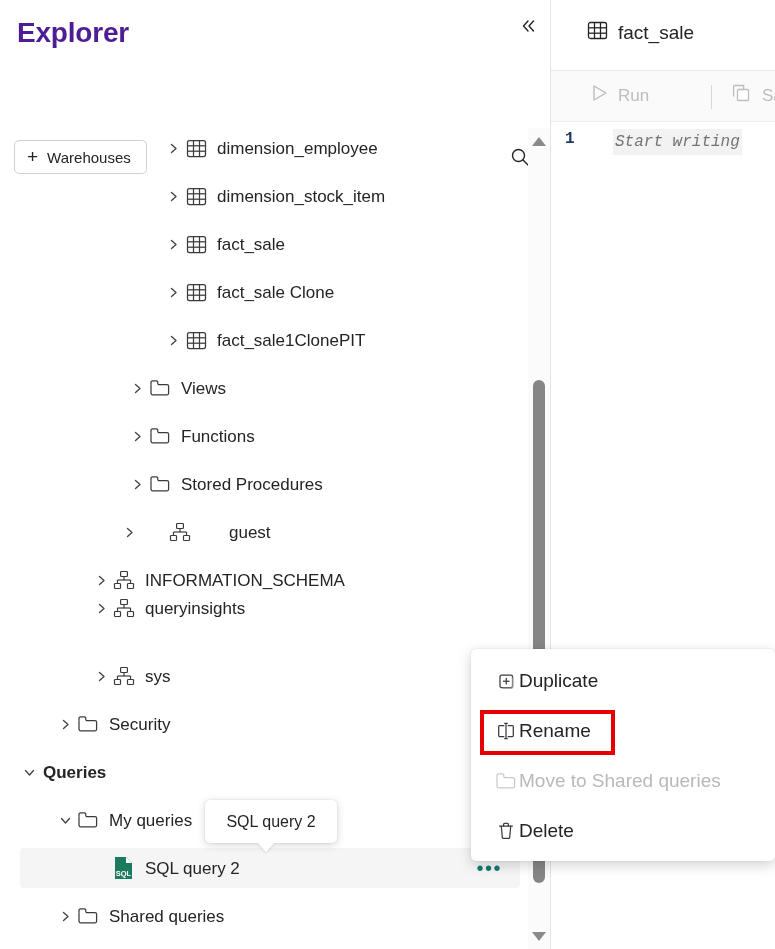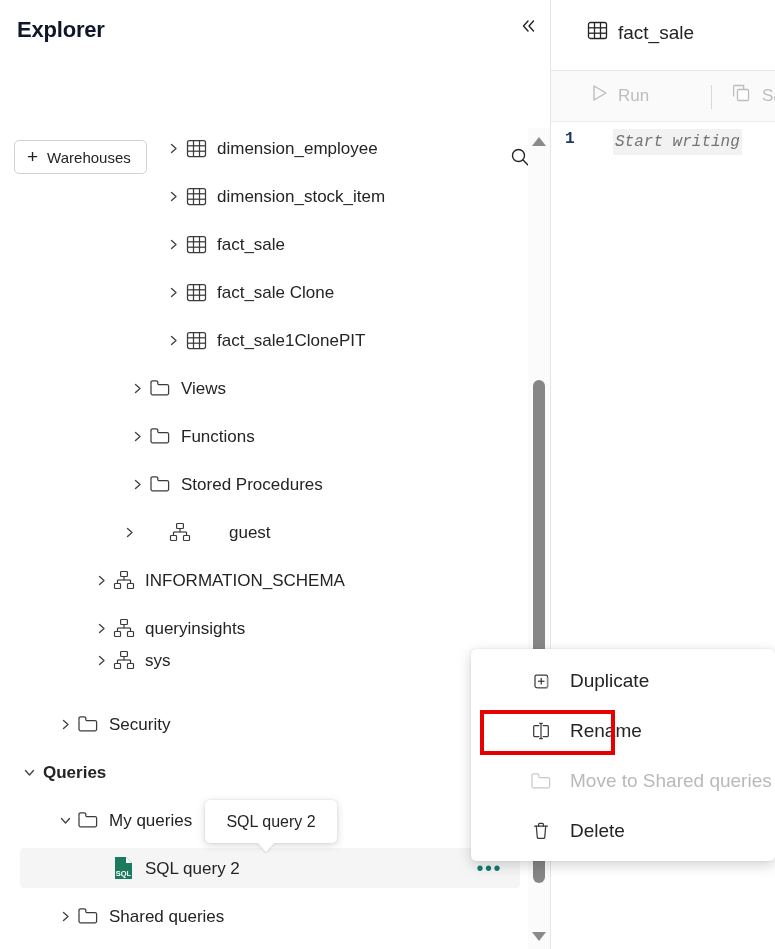--- a/index.html
+++ b/index.html
@@ -5,21 +5,21 @@
   html,body{margin:0;padding:0;}
   body{
     width:775px;height:949px;overflow:hidden;position:relative;
     background:#ffffff;
     font-family:"Liberation Sans","DejaVu Sans",sans-serif;
     color:#242424;
     -webkit-font-smoothing:antialiased;
   }
   .explorer-pane{position:absolute;left:0;top:0;width:550px;height:949px;background:#fff;overflow:hidden;}
   .pane-header{position:absolute;left:0;top:0;width:550px;height:62px;}
-  .pane-title{position:absolute;left:17px;top:17px;font-size:22px;font-weight:bold;color:#0f172a;letter-spacing:-0.2px;}
+  .pane-title{position:absolute;left:17px;top:17px;font-size:28px;font-weight:bold;color:#4c1d95;letter-spacing:-0.2px;}
   .collapse-btn{position:absolute;left:512px;top:10px;width:32px;height:32px;display:flex;align-items:center;justify-content:center;cursor:pointer;}
   .cmdbar{position:absolute;left:0;top:62px;width:550px;height:66px;}
   .warehouses-btn{
     position:absolute;left:14px;top:78px;height:34px;box-sizing:border-box;
     display:flex;align-items:center;gap:9px;padding:0 15px 0 12px;
     border:1px solid #d1d1d1;border-radius:5px;background:#fff;
     font-size:15px;color:#242424;cursor:pointer;
   }
   .plus-glyph{font-size:19px;line-height:1;font-weight:400;color:#242424;margin-top:-1px;}
   .search-btn{position:absolute;left:503px;top:78px;width:34px;height:34px;display:flex;align-items:center;justify-content:center;cursor:pointer;}
@@ -79,22 +79,22 @@
   }
 
   
   .ctx-menu{
     position:absolute;left:471px;top:649px;width:304px;height:212px;
     background:#fff;border-radius:5px;
     box-shadow:0 4px 14px rgba(0,0,0,0.18),0 0 2px rgba(0,0,0,0.12);
     z-index:50;padding-top:7px;box-sizing:border-box;
   }
   .ctx-item{
-    position:relative;height:50px;display:flex;align-items:center;gap:16px;
-    padding-left:22px;font-size:19px;color:#242424;cursor:pointer;margin-left:35px;
+    position:relative;height:50px;display:flex;align-items:center;gap:0;
+    padding-left:22px;font-size:19px;color:#242424;cursor:pointer;
   }
   .ctx-item.disabled{color:#b9b9b9;cursor:default;}
   .ctx-ico{width:26px;min-width:26px;display:flex;align-items:center;justify-content:center;}
   .hl-box{position:absolute;left:480px;top:710px;width:135px;height:45px;border:4px solid #e60000;box-sizing:border-box;z-index:60;pointer-events:none;}
 </style>
 </head>
 <body>
 
 <div class="explorer-pane">
 
@@ -290,41 +290,41 @@
             <rect x="1.5" y="13.5" width="6" height="5" rx="0.8"></rect>
             <rect x="14.5" y="13.5" width="6" height="5" rx="0.8"></rect>
             <line x1="11" y1="6.5" x2="11" y2="10"></line>
             <line x1="4.5" y1="10" x2="17.5" y2="10"></line>
             <line x1="4.5" y1="10" x2="4.5" y2="13.5"></line>
             <line x1="17.5" y1="10" x2="17.5" y2="13.5"></line>
           </svg>
         </span>
         <span class="t-label">INFORMATION_SCHEMA</span>
       </div>
-      <div class="tree-row" style="top: 480px;">
+      <div class="tree-row" style="top: 460px;">
         <span style="display: inline-block; width: 91px; min-width: 91px;"></span>
         <span class="chev">
           <svg width="13" height="13" viewBox="0 0 13 13" fill="none" stroke="#444" stroke-width="1.35" stroke-linecap="round" stroke-linejoin="round">
             <polyline points="4.5,2.5 9,6.5 4.5,10.5"></polyline>
           </svg>
         </span>
         <span class="t-icon">
           <svg width="22" height="20" viewBox="0 0 22 20" fill="none" stroke="#3b3b3b" stroke-width="1.2">
             <rect x="7.6" y="1.5" width="6.8" height="5" rx="0.8"></rect>
             <rect x="1.5" y="13.5" width="6" height="5" rx="0.8"></rect>
             <rect x="14.5" y="13.5" width="6" height="5" rx="0.8"></rect>
             <line x1="11" y1="6.5" x2="11" y2="10"></line>
             <line x1="4.5" y1="10" x2="17.5" y2="10"></line>
             <line x1="4.5" y1="10" x2="4.5" y2="13.5"></line>
             <line x1="17.5" y1="10" x2="17.5" y2="13.5"></line>
           </svg>
         </span>
         <span class="t-label">queryinsights</span>
       </div>
-      <div class="tree-row" style="top: 512px;">
+      <div class="tree-row" style="top: 528px;">
         <span style="display: inline-block; width: 91px; min-width: 91px;"></span>
         <span class="chev">
           <svg width="13" height="13" viewBox="0 0 13 13" fill="none" stroke="#444" stroke-width="1.35" stroke-linecap="round" stroke-linejoin="round">
             <polyline points="4.5,2.5 9,6.5 4.5,10.5"></polyline>
           </svg>
         </span>
         <span class="t-icon">
           <svg width="22" height="20" viewBox="0 0 22 20" fill="none" stroke="#3b3b3b" stroke-width="1.2">
             <rect x="7.6" y="1.5" width="6.8" height="5" rx="0.8"></rect>
             <rect x="1.5" y="13.5" width="6" height="5" rx="0.8"></rect>

